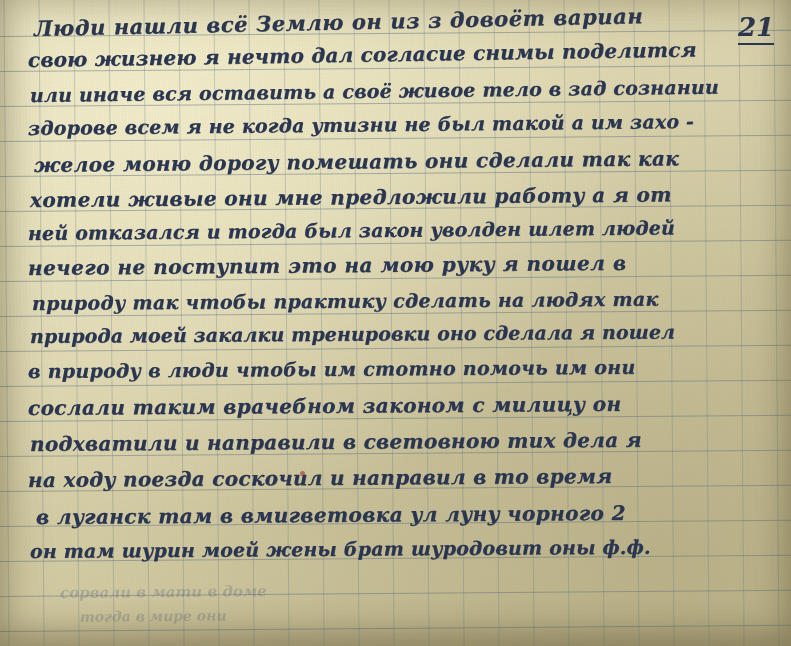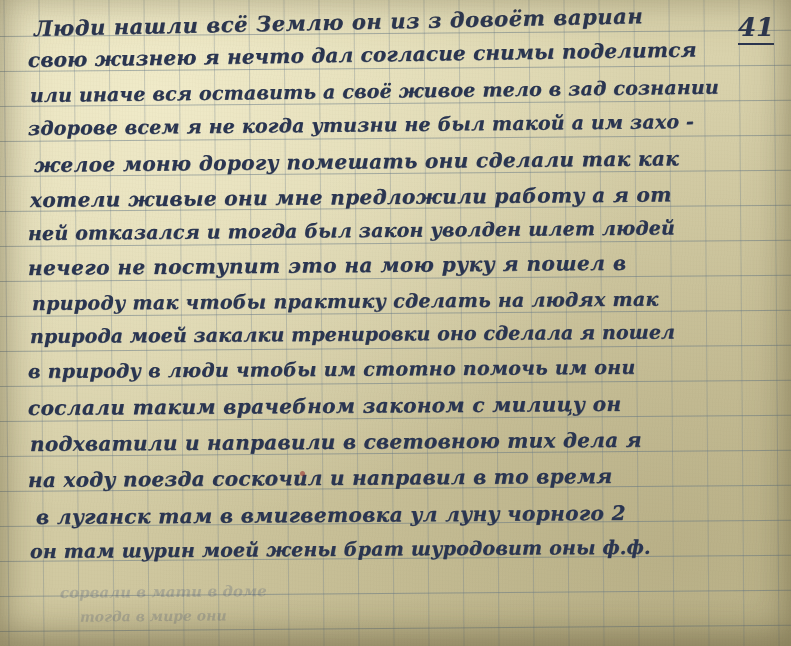--- a/index.html
+++ b/index.html
@@ -170,16 +170,16 @@
       <div class="line" style="top: 396px; left: 28px; font-size: 20px; letter-spacing: 0.4px; color: rgb(42, 53, 80); transform: rotate(-0.4deg);">сослали таким врачебном законом с милицу он</div>
       <div class="line" style="top: 432px; left: 30px; font-size: 20px; letter-spacing: 0.3px; color: rgb(42, 53, 80); transform: rotate(-0.4deg);">подхватили и направили в световною тих дела я</div>
       <div class="line" style="top: 468px; left: 28px; font-size: 20px; letter-spacing: 0.3px; color: rgb(42, 53, 80); transform: rotate(-0.4deg);">на ходу поезда соскочил и направил в то время</div>
       <div class="line" style="top: 505px; left: 36px; font-size: 20px; letter-spacing: 0.4px; color: rgb(42, 53, 80); transform: rotate(-0.4deg);">в луганск там в вмигветовка ул луну чорного 2</div>
       <div class="line" style="top: 540px; left: 30px; font-size: 19px; letter-spacing: 0.2px; color: rgb(42, 53, 80); transform: rotate(-0.4deg);">он там шурин моей жены брат шуродовит оны ф.ф.</div>
       <div class="faint" style="top: 583px; left: 60px; font-size: 15px; transform: rotate(-0.5deg);">сорвали в мати в доме</div>
       <div class="faint" style="top: 608px; left: 80px; font-size: 14px; transform: rotate(-0.5deg);">тогда в мире они</div>
       <div class="blot" style="top: 471px; left: 300px; width: 5px; height: 5px;"></div>
     </div>
 
-  <div class="page-number" id="page-number" style="top: 12px; left: 738px; font-size: 26px; border-bottom: 2px solid rgb(42, 53, 80); padding-bottom: 1px;">41</div>
+  <div class="page-number" id="page-number" style="top: 12px; left: 738px; font-size: 26px; border-bottom: 2px solid rgb(42, 53, 80); padding-bottom: 1px;">21</div>
 
   <div class="edge-shadow"></div>
 </div>
 
 </body></html>

